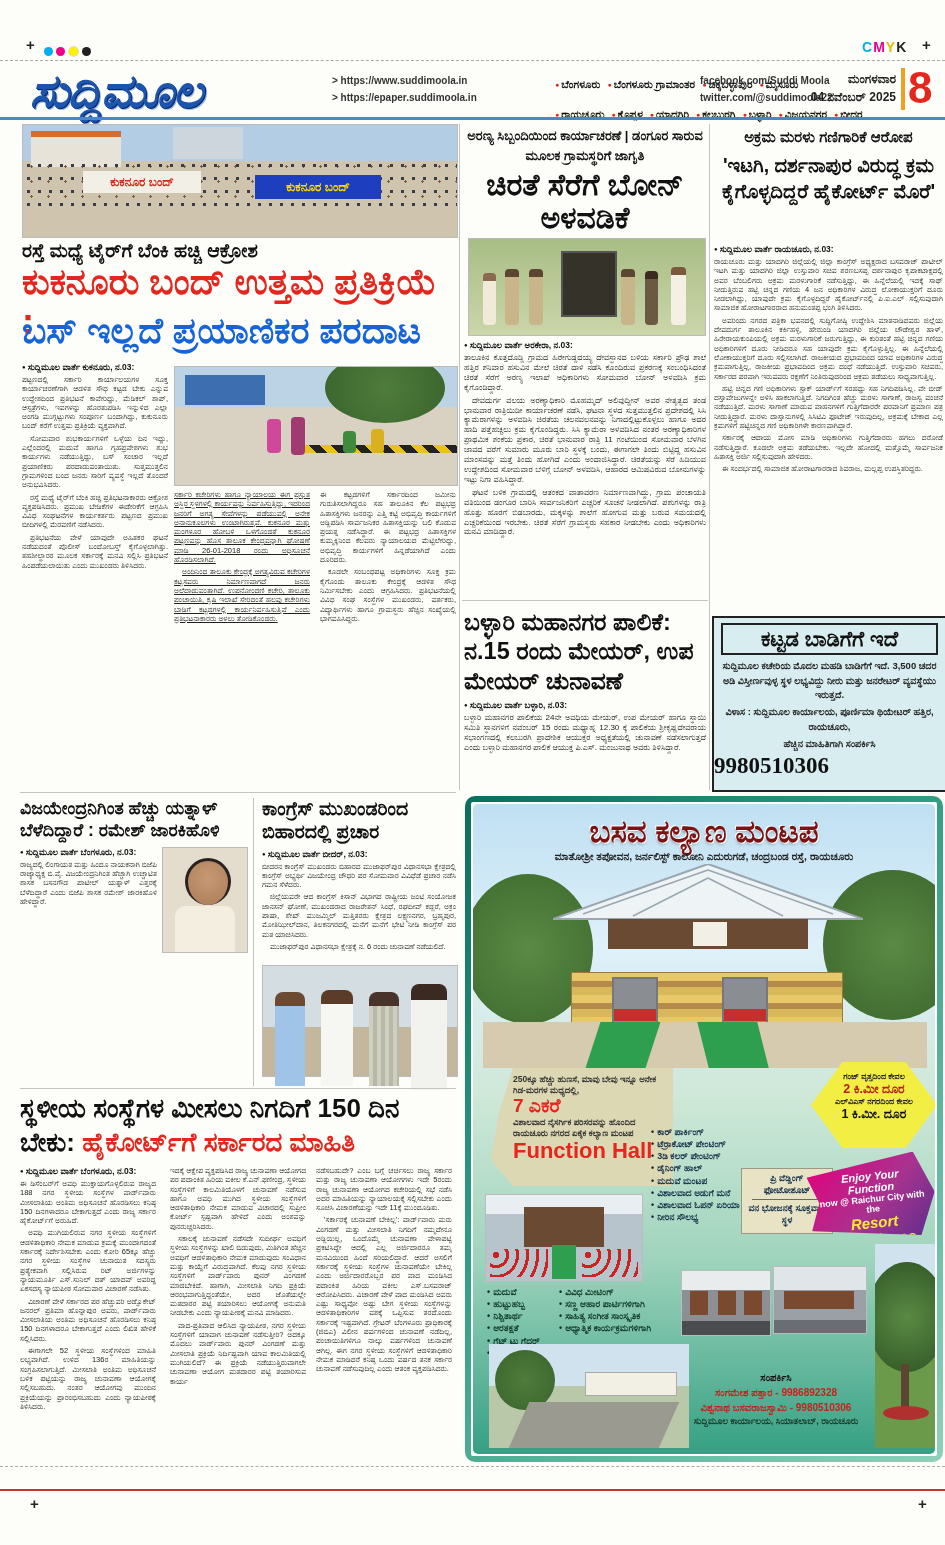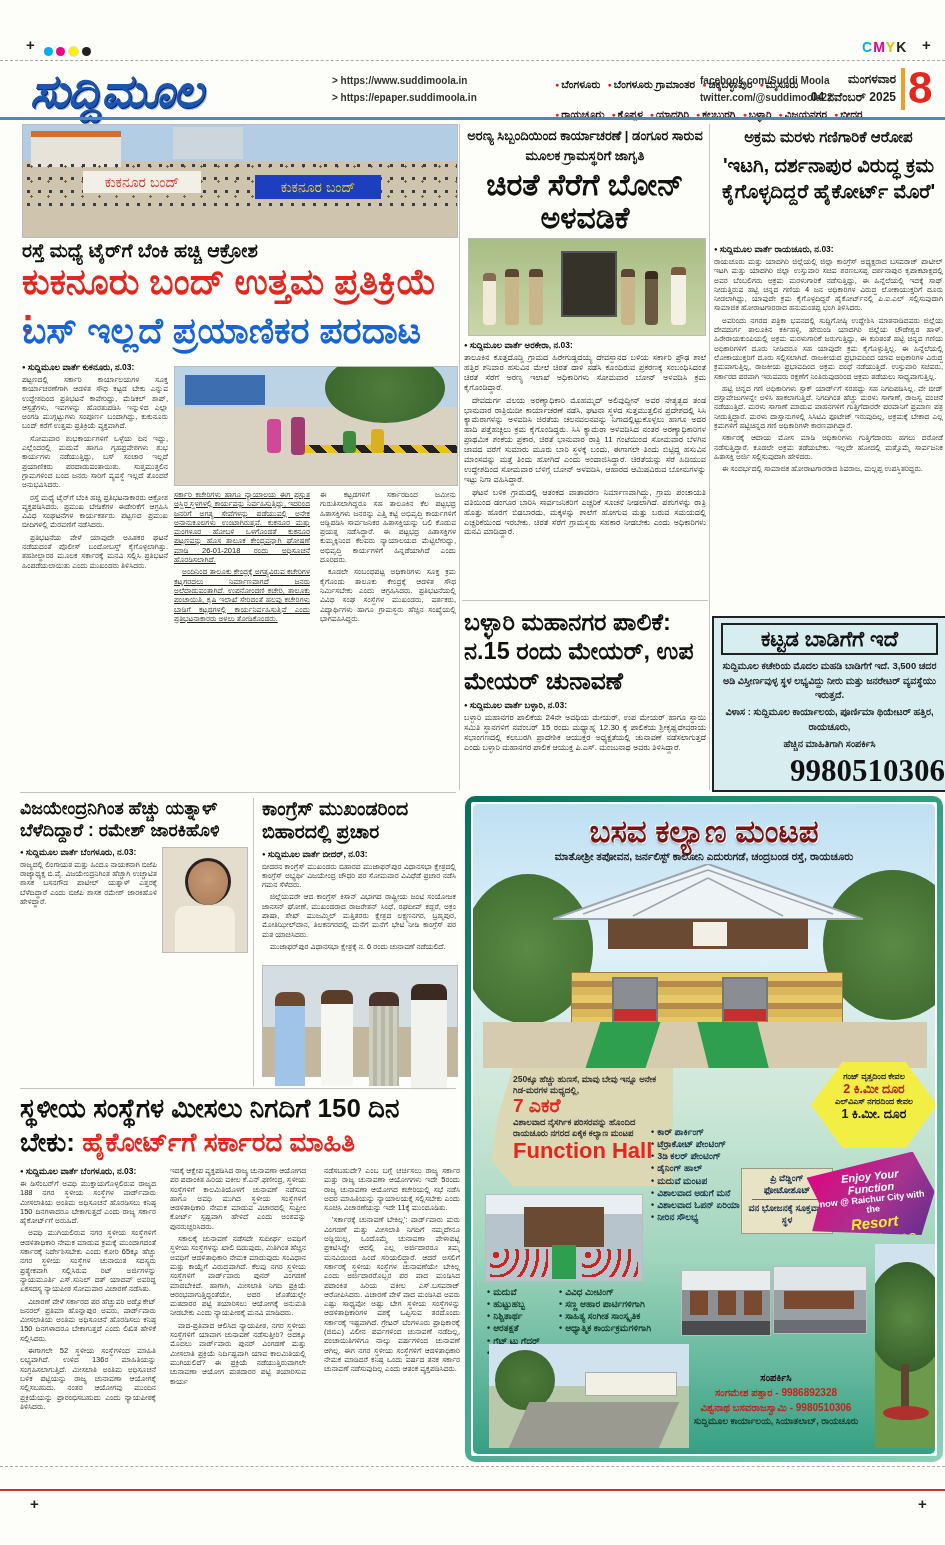--- a/index.html
+++ b/index.html
@@ -32,27 +32,27 @@
   .bodycol{font-size:7.5px;line-height:1.24;text-align:justify;color:#222;overflow:hidden;}
   .bodycol .para{margin:0 0 3px 0;text-indent:8px;}
   .bodycol .para:first-child{text-indent:0;}
   .vdiv{border-left:1px solid #c4c4c4;}
   .hdiv{border-top:1px solid #c4c4c4;}
   
   .photo{overflow:hidden;border:1px solid #bbb;}
   .crowdband{background-image:radial-gradient(circle 2.5px,#3c3c48 60%,transparent 61%),
              radial-gradient(circle 2px,#7d5a3a 60%,transparent 61%);
              background-size:11px 13px,17px 15px;}
-  .banner-lab{font-size:14px;font-weight:normal;display:flex;align-items:center;justify-content:center;}
+  .banner-lab{font-size:12px;font-weight:bold;display:flex;align-items:center;justify-content:center;}
   
   .classified{background:#d8edef;border:2px solid #222;}
   .classified .titlebox{border:2px solid #222;background:#d8edef;margin:5px 7px 2px 7px;
       text-align:center;font-size:21px;font-weight:bold;color:#111;padding:2px 0;}
   .classified .ctext{font-size:9.5px;font-weight:bold;text-align:center;line-height:1.55;color:#222;padding:2px 8px;}
-  .classified .phone{font-size:31px;font-weight:bold;text-align:right;color:#111;font-family:"Liberation Serif",serif;}
+  .classified .phone{font-size:23px;font-weight:bold;text-align:left;color:#111;font-family:"Liberation Serif",serif;}
   
   .adframe{background:linear-gradient(135deg,#0a6e5c,#2f9d82 40%,#8fd0ba);padding:6px;border-radius:10px;}
   .adinner{background:#fff;padding:2px;border-radius:2px;width:100%;height:100%;box-sizing:border-box;}
   .adbg{position:relative;width:100%;height:100%;border-radius:5px;overflow:hidden;
         background:linear-gradient(#bfe0f2 0%,#dff0fa 22%,#cfe8d8 45%,#9fd4bd 70%,#35a083 100%);}
   .adtitle{font-size:31px;font-weight:bold;color:#7a1414;text-align:center;
            text-shadow:1px 1px 0 #fff,-1px -1px 0 #fff,0 2px 3px rgba(0,0,0,.25);}
   .adaddr{font-size:10.5px;font-weight:bold;color:#222;text-align:center;}
   .adpoly{background:#ddd8b4;clip-path:polygon(12% 0,100% 0,100% 100%,12% 100%,0 78%,4% 40%);
           padding:6px 8px 6px 22px;box-sizing:border-box;font-size:8.5px;font-weight:bold;color:#333;line-height:1.3;}
@@ -144,21 +144,21 @@
     <div class="abs" style="left:10px;top:8px;width:80px;height:30px;background:#3d6fb0;"></div>
     <div class="abs treeblob" style="left:150px;top:-14px;width:120px;height:70px;background:radial-gradient(circle,#4f7d3c,#39632c);"></div>
     <div class="abs" style="left:130px;top:78px;width:152px;height:8px;background:repeating-linear-gradient(45deg,#e8c21a 0 8px,#222 8px 16px);"></div>
     <div class="abs" style="left:92px;top:52px;width:14px;height:34px;background:#d0489a;border-radius:4px;"></div>
     <div class="abs" style="left:116px;top:50px;width:14px;height:38px;background:#a03a70;border-radius:4px;"></div>
     <div class="abs" style="left:168px;top:64px;width:13px;height:22px;background:#3f8a3f;border-radius:4px;"></div>
     <div class="abs" style="left:196px;top:62px;width:13px;height:24px;background:#d8b020;border-radius:4px;"></div>
   </div>
   <div class="abs bodycol" style="left:174px;top:490px;width:136px;height:300px;text-decoration:underline;">
       <p class="para">ಸರ್ಕಾರಿ ಕಚೇರಿಗಳು ಹಾಗೂ ನ್ಯಾಯಾಲಯ ಈಗ ಪ್ರಸ್ತುತ ಅಸ್ಥಿರ ಸ್ಥಳಗಳಲ್ಲಿ ಕಾರ್ಯವನ್ನು ನಿರ್ವಹಿಸುತ್ತಿದ್ದು, ಇದರಿಂದ ಜನರಿಗೆ ಅಗತ್ಯ ಸೇವೆಗಳನ್ನು ಪಡೆಯುವಲ್ಲಿ ಅನೇಕ ಅನಾನುಕೂಲಗಳು ಉಂಟಾಗಿರುತ್ತವೆ. ಕುಕನೂರ ಮತ್ತು ಮಂಗಳೂರ ಹೋಬಳಿ ಒಳಗೊಂಡತೆ ಕುಕನೂರ ಪಟ್ಟಣವನ್ನು ಹೊಸ ತಾಲೂಕ ಕೇಂದ್ರವನ್ನಾಗಿ ಘೋಷಣೆ ಮಾಡಿ 26-01-2018 ರಂದು ಅಧಿಸೂಚನೆ ಹೊರಡಿಸಲಾಗಿದೆ.</p>
-      <p class="para">ಅಂದಿನಿಂದ ತಾಲೂಕು ಕೇಂದ್ರಕ್ಕೆ ಅಗತ್ಯವಿರುವ ಕಚೇರಿಗಳ ಕಟ್ನಗರದಲು ನಿರ್ಮಾಣವಾಗದೆ ಜನರು ಅಲೆದಾಡುವಂತಾಗಿದೆ. ಉಪನೋಂದಣಿ ಕಚೇರಿ, ತಾಲೂಕು ಪಂಚಾಯಿತಿ, ಕೃಷಿ ಇಲಾಖೆ ಸೇರಿದಂತೆ ಹಲವು ಕಚೇರಿಗಳು ಬಾಡಿಗೆ ಕಟ್ಟಡಗಳಲ್ಲಿ ಕಾರ್ಯನಿರ್ವಹಿಸುತ್ತಿವೆ ಎಂದು ಪ್ರತಿಭಟನಾಕಾರರು ಅಳಲು ತೋಡಿಕೊಂಡರು.</p>
+      <p class="para">ಅಂದಿನಿಂದ ತಾಲೂಕು ಕೇಂದ್ರಕ್ಕೆ ಅಗತ್ಯವಿರುವ ಕಚೇರಿಗಳ ಕಟ್ಬಸವರು ನಿರ್ಮಾಣವಾಗದೆ ಜನರು ಅಲೆದಾಡುವಂತಾಗಿದೆ. ಉಪನೋಂದಣಿ ಕಚೇರಿ, ತಾಲೂಕು ಪಂಚಾಯಿತಿ, ಕೃಷಿ ಇಲಾಖೆ ಸೇರಿದಂತೆ ಹಲವು ಕಚೇರಿಗಳು ಬಾಡಿಗೆ ಕಟ್ಟಡಗಳಲ್ಲಿ ಕಾರ್ಯನಿರ್ವಹಿಸುತ್ತಿವೆ ಎಂದು ಪ್ರತಿಭಟನಾಕಾರರು ಅಳಲು ತೋಡಿಕೊಂಡರು.</p>
     </div>
   <div class="abs bodycol" style="left:320px;top:490px;width:136px;height:300px;">
       <p class="para">ಈ ಕಟ್ಟಡಗಳಿಗೆ ಸರ್ಕಾರದಿಂದ ಜಮೀನು ಗುರುತಿಸಲಾಗಿದ್ದರೂ ಸಹ ತಾಲೂಕಿನ ಕೆಲ ಪಟ್ಟಭದ್ರ ಹಿತಾಸಕ್ತಿಗಳು ಜನರನ್ನು ಎತ್ತಿ ಕಟ್ಟಿ ಅಭಿವೃದ್ಧಿ ಕಾರ್ಯಗಳಿಗೆ ಅಡ್ಡಿಪಡಿಸಿ ಸಾರ್ವಜನಿಕರ ಹಿತಾಸಕ್ತಿಯನ್ನು ಬಲಿ ಕೊಡುವ ಪ್ರಯತ್ನ ನಡೆಸಿದ್ದಾರೆ. ಈ ಪಟ್ಟಭದ್ರ ಹಿತಾಸಕ್ತಿಗಳ ಕುಮ್ಮಕ್ಕಿನಿಂದ ಕೆಲವರು ನ್ಯಾಯಾಲಯದ ಮೆಟ್ಟಿಲೇರಿದ್ದು, ಅಭಿವೃದ್ಧಿ ಕಾರ್ಯಗಳಿಗೆ ಹಿನ್ನಡೆಯಾಗಿದೆ ಎಂದು ದೂರಿದರು.</p>
       <p class="para">ಕೂಡಲೇ ಸಂಬಂಧಪಟ್ಟ ಅಧಿಕಾರಿಗಳು ಸೂಕ್ತ ಕ್ರಮ ಕೈಗೊಂಡು ತಾಲೂಕು ಕೇಂದ್ರಕ್ಕೆ ಆಡಳಿತ ಸೌಧ ನಿರ್ಮಿಸಬೇಕು ಎಂದು ಆಗ್ರಹಿಸಿದರು. ಪ್ರತಿಭಟನೆಯಲ್ಲಿ ವಿವಿಧ ಸಂಘ ಸಂಸ್ಥೆಗಳ ಮುಖಂಡರು, ವರ್ತಕರು, ವಿದ್ಯಾರ್ಥಿಗಳು ಹಾಗೂ ಗ್ರಾಮಸ್ಥರು ಹೆಚ್ಚಿನ ಸಂಖ್ಯೆಯಲ್ಲಿ ಭಾಗವಹಿಸಿದ್ದರು.</p>
     </div>
 
   <div class="abs vdiv" style="left:459px;top:124px;height:666px;"></div>
   <div class="abs vdiv" style="left:709px;top:124px;height:666px;"></div>
   <div class="abs hdiv" style="left:20px;top:792px;width:436px;"></div>
 
@@ -203,21 +203,21 @@
         <p class="para">ಅವಧಿ ಮುಗಿಯಲಿರುವ ನಗರ ಸ್ಥಳೀಯ ಸಂಸ್ಥೆಗಳಿಗೆ ಆಡಳಿತಾಧಿಕಾರಿ ನೇಮಕ ಮಾಡುವ ಕ್ರಮಕ್ಕೆ ಮುಂದಾಗದಂತೆ ಸರ್ಕಾರಕ್ಕೆ ನಿರ್ದೇಶಿಸಬೇಕು ಎಂದು ಕೋರಿ 65ಕ್ಕೂ ಹೆಚ್ಚು ನಗರ ಸ್ಥಳೀಯ ಸಂಸ್ಥೆಗಳ ಚುನಾಯಿತ ಸದಸ್ಯರು ಪ್ರತ್ಯೇಕವಾಗಿ ಸಲ್ಲಿಸಿರುವ ರಿಟ್ ಅರ್ಜಿಗಳನ್ನು ನ್ಯಾಯಮೂರ್ತಿ ಎಸ್.ಸುನಿಲ್ ದತ್ ಯಾದವ್ ಅವರಿದ್ದ ಏಕಸದಸ್ಯ ನ್ಯಾಯಪೀಠ ಸೋಮವಾರ ವಿಚಾರಣೆ ನಡೆಸಿತು.</p>
         <p class="para">ವಿಚಾರಣೆ ವೇಳೆ ಸರ್ಕಾರದ ಪರ ಹೆಚ್ಚುವರಿ ಅಡ್ವೊಕೇಟ್ ಜನರಲ್ ಪ್ರತಿಮಾ ಹೊನ್ನಾಪುರ ಅವರು, ವಾರ್ಡ್‌ವಾರು ಮೀಸಲಾತಿಯ ಅಂತಿಮ ಅಧಿಸೂಚನೆ ಹೊರಡಿಸಲು ಕನಿಷ್ಠ 150 ದಿನಗಳಾದರೂ ಬೇಕಾಗುತ್ತದೆ ಎಂದು ಲಿಖಿತ ಹೇಳಿಕೆ ಸಲ್ಲಿಸಿದರು.</p>
         <p class="para">ಈಗಾಗಲೇ 52 ಸ್ಥಳೀಯ ಸಂಸ್ಥೆಗಳಿಂದ ಮಾಹಿತಿ ಲಭ್ಯವಾಗಿದೆ. ಉಳಿದ 136ರ ಮಾಹಿತಿಯನ್ನು ಸಂಗ್ರಹಿಸಲಾಗುತ್ತಿದೆ. ಮೀಸಲಾತಿ ಅಂತಿಮ ಅಧಿಸೂಚನೆ ಬಳಿಕ ಪಟ್ಟಿಯನ್ನು ರಾಜ್ಯ ಚುನಾವಣಾ ಆಯೋಗಕ್ಕೆ ಸಲ್ಲಿಸಬಹುದು. ನಂತರ ಆಯೋಗವು ಮುಂದಿನ ಪ್ರಕ್ರಿಯೆಯನ್ನು ಪ್ರಾರಂಭಿಸಬಹುದು ಎಂದು ನ್ಯಾಯಪೀಠಕ್ಕೆ ತಿಳಿಸಿದರು.</p>
       </div>
   </div>
   <div class="abs bodycol" style="left:170px;top:1166px;width:136px;height:294px;">
       <p class="para">ಇದಕ್ಕೆ ಆಕ್ಷೇಪ ವ್ಯಕ್ತಪಡಿಸಿದ ರಾಜ್ಯ ಚುನಾವಣಾ ಆಯೋಗದ ಪರ ಪದಾಂಕಿತ ಹಿರಿಯ ವಕೀಲ ಕೆ.ಎನ್.ಫಣೀಂದ್ರ, ಸ್ಥಳೀಯ ಸಂಸ್ಥೆಗಳಿಗೆ ಕಾಲಮಿತಿಯೊಳಗೆ ಚುನಾವಣೆ ನಡೆಸುವ ಹಾಗೂ ಅವಧಿ ಮುಗಿದ ಸ್ಥಳೀಯ ಸಂಸ್ಥೆಗಳಿಗೆ ಆಡಳಿತಾಧಿಕಾರಿ ನೇಮಕ ಮಾಡುವ ವಿಚಾರದಲ್ಲಿ ಸುಪ್ರೀಂ ಕೋರ್ಟ್ ಸ್ಪಷ್ಟವಾಗಿ ಹೇಳಿದೆ ಎಂದು ಅಂಶವನ್ನು ಪುನರುಚ್ಚರಿಸಿದರು.</p>
       <p class="para">ಸಕಾಲಕ್ಕೆ ಚುನಾವಣೆ ನಡೆಸದೇ ಸುದೀರ್ಘ ಅವಧಿಗೆ ಸ್ಥಳೀಯ ಸಂಸ್ಥೆಗಳನ್ನು ಖಾಲಿ ಬಿಡುವುದು, ಮಿತಿಗಿಂತ ಹೆಚ್ಚಿನ ಅವಧಿಗೆ ಆಡಳಿತಾಧಿಕಾರಿ ನೇಮಕ ಮಾಡುವುದು ಸಂವಿಧಾನ ಮತ್ತು ಕಾಯ್ದೆಗೆ ವಿರುದ್ಧವಾಗಿದೆ. ಕೆಲವು ನಗರ ಸ್ಥಳೀಯ ಸಂಸ್ಥೆಗಳಿಗೆ ವಾರ್ಡ್‌ವಾರು ಪುನರ್ ವಿಂಗಡಣೆ ಮಾಡಬೇಕಿದೆ. ಹಾಗಾಗಿ, ಮೀಸಲಾತಿ ನಿಗದಿ ಪ್ರಕ್ರಿಯೆ ಆರಂಭವಾಗುತ್ತಿದ್ದಂತೆಯೇ, ಅದರ ಜೊತೆಯಲ್ಲೇ ಮತದಾರರ ಪಟ್ಟಿ ತಯಾರಿಸಲು ಆಯೋಗಕ್ಕೆ ಅನುಮತಿ ನೀಡಬೇಕು ಎಂದು ನ್ಯಾಯಪೀಠಕ್ಕೆ ಮನವಿ ಮಾಡಿದರು.</p>
       <p class="para">ವಾದ-ಪ್ರತಿವಾದ ಆಲಿಸಿದ ನ್ಯಾಯಪೀಠ, ನಗರ ಸ್ಥಳೀಯ ಸಂಸ್ಥೆಗಳಿಗೆ ಯಾವಾಗ ಚುನಾವಣೆ ನಡೆಸುತ್ತೀರಿ? ಅದಕ್ಕೂ ಮೊದಲು ವಾರ್ಡ್‌ವಾರು ಪುನರ್ ವಿಂಗಡಣೆ ಮತ್ತು ಮೀಸಲಾತಿ ಪ್ರಕ್ರಿಯೆ ನಿರ್ದಿಷ್ಟವಾಗಿ ಯಾವ ಕಾಲಮಿತಿಯಲ್ಲಿ ಮುಗಿಯಲಿದೆ? ಈ ಪ್ರಕ್ರಿಯೆ ನಡೆಯುತ್ತಿರುವಾಗಲೇ ಚುನಾವಣಾ ಆಯೋಗ ಮತದಾರರ ಪಟ್ಟಿ ತಯಾರಿಸುವ ಕಾರ್ಯ</p>
     </div>
-  <div class="abs bodycol" style="left:324px;top:1166px;width:136px;height:294px;">
+  <div class="abs bodycol" style="left:316px;top:1166px;width:136px;height:294px;">
       <p class="para">ನಡೆಸಬಹುದೇ? ಎಂಬ ಬಗ್ಗೆ ಚರ್ಚಿಸಲು ರಾಜ್ಯ ಸರ್ಕಾರ ಮತ್ತು ರಾಜ್ಯ ಚುನಾವಣಾ ಆಯೋಗಗಳು ಇದೇ 5ರಂದು ರಾಜ್ಯ ಚುನಾವಣಾ ಆಯೋಗದ ಕಚೇರಿಯಲ್ಲಿ ಸಭೆ ನಡೆಸಿ ಅದರ ಮಾಹಿತಿಯನ್ನು ನ್ಯಾಯಾಲಯಕ್ಕೆ ಸಲ್ಲಿಸಬೇಕು ಎಂದು ಸೂಚಿಸಿ ವಿಚಾರಣೆಯನ್ನು ಇದೇ 11ಕ್ಕೆ ಮುಂದೂಡಿತು.</p>
       <p class="para">'ಸರ್ಕಾರಕ್ಕೆ ಚುನಾವಣೆ ಬೇಕಿಲ್ಲ': ವಾರ್ಡ್‌ವಾರು ಮರು ವಿಂಗಡಣೆ ಮತ್ತು ಮೀಸಲಾತಿ ನಿಗದಿಗೆ ನಮ್ಮದೇನೂ ಅಡ್ಡಿಯಿಲ್ಲ, ಒಂದೊಮ್ಮೆ ಚುನಾವಣಾ ವೇಳಾಪಟ್ಟಿ ಪ್ರಕಟಿಸಿದ್ದೇ ಆದಲ್ಲಿ ಎಲ್ಲ ಅರ್ಜಿದಾರರೂ ತಮ್ಮ ಮನವಿಯಿಂದ ಹಿಂದೆ ಸರಿಯಲಿದ್ದಾರೆ. ಆದರೆ ಅಸಲಿಗೆ ಸರ್ಕಾರಕ್ಕೆ ಸ್ಥಳೀಯ ಸಂಸ್ಥೆಗಳ ಚುನಾವಣೆಯೇ ಬೇಕಿಲ್ಲ ಎಂದು ಅರ್ಜಿದಾರರೊಬ್ಬರ ಪರ ವಾದ ಮಂಡಿಸಿದ ಪದಾಂಕಿತ ಹಿರಿಯ ವಕೀಲ ಎಸ್.ಬಸವರಾಜ್ ಆರೋಪಿಸಿದರು. ವಿಚಾರಣೆ ವೇಳೆ ವಾದ ಮಂಡಿಸಿದ ಅವರು ಎಷ್ಟು ಸಾಧ್ಯವೋ ಅಷ್ಟು ಬೇಗ ಸ್ಥಳೀಯ ಸಂಸ್ಥೆಗಳನ್ನು ಆಡಳಿತಾಧಿಕಾರಿಗಳ ವಶಕ್ಕೆ ಒಪ್ಪಿಸುವ ತರದೊಂದು ಸರ್ಕಾರಕ್ಕೆ ಇಷ್ಟವಾಗಿದೆ. ಗ್ರೇಟರ್ ಬೆಂಗಳೂರು ಪ್ರಾಧಿಕಾರಕ್ಕೆ (ಜಿಬಿಎ) ವಿಲೀನ ಪರ್ವಗಳಿಂದ ಚುನಾವಣೆ ನಡೆದಿಲ್ಲ, ಪಂಚಾಯಿತಿಗಳಿಗೂ ನಾಲ್ಕು ವರ್ಷಗಳಿಂದ ಚುನಾವಣೆ ಆಗಿಲ್ಲ. ಈಗ ನಗರ ಸ್ಥಳೀಯ ಸಂಸ್ಥೆಗಳಿಗೆ ಆಡಳಿತಾಧಿಕಾರಿ ನೇಮಕ ಮಾಡಿದರೆ ಕನಿಷ್ಠ ಒಂದು ವರ್ಷದ ತನಕ ಸರ್ಕಾರ ಚುನಾವಣೆ ನಡೆಸುವುದಿಲ್ಲ ಎಂದು ಆತಂಕ ವ್ಯಕ್ತಪಡಿಸಿದರು.</p>
     </div>
 
   <div class="abs kicker" style="left:464px;top:126px;width:242px;font-size:13px;text-align:center;line-height:1.5;">ಅರಣ್ಯ ಸಿಬ್ಬಂದಿಯಿಂದ ಕಾರ್ಯಾಚರಣೆ | ಡಂಗೂರ ಸಾರುವ ಮೂಲಕ ಗ್ರಾಮಸ್ಥರಿಗೆ ಜಾಗೃತಿ</div>
   <div class="abs headline-black" style="left:464px;top:168px;width:242px;font-size:30px;text-align:center;line-height:1.1;">ಚಿರತೆ ಸೆರೆಗೆ ಬೋನ್ ಅಳವಡಿಕೆ</div>
   <div class="abs photo" style="left:468px;top:238px;width:236px;height:96px;background:linear-gradient(#a8bd85,#cbd6aa);">
     <div class="abs" style="left:92px;top:12px;width:52px;height:62px;background:#35322a;border:2px solid #555;"></div>
     <div class="abs" style="left:14px;top:34px;width:13px;height:44px;background:#f0ead8;border-radius:4px;border-top:8px solid #8a6a4e;"></div>
     <div class="abs" style="left:36px;top:30px;width:14px;height:48px;background:#c8b68a;border-radius:4px;border-top:8px solid #5c4632;"></div>

